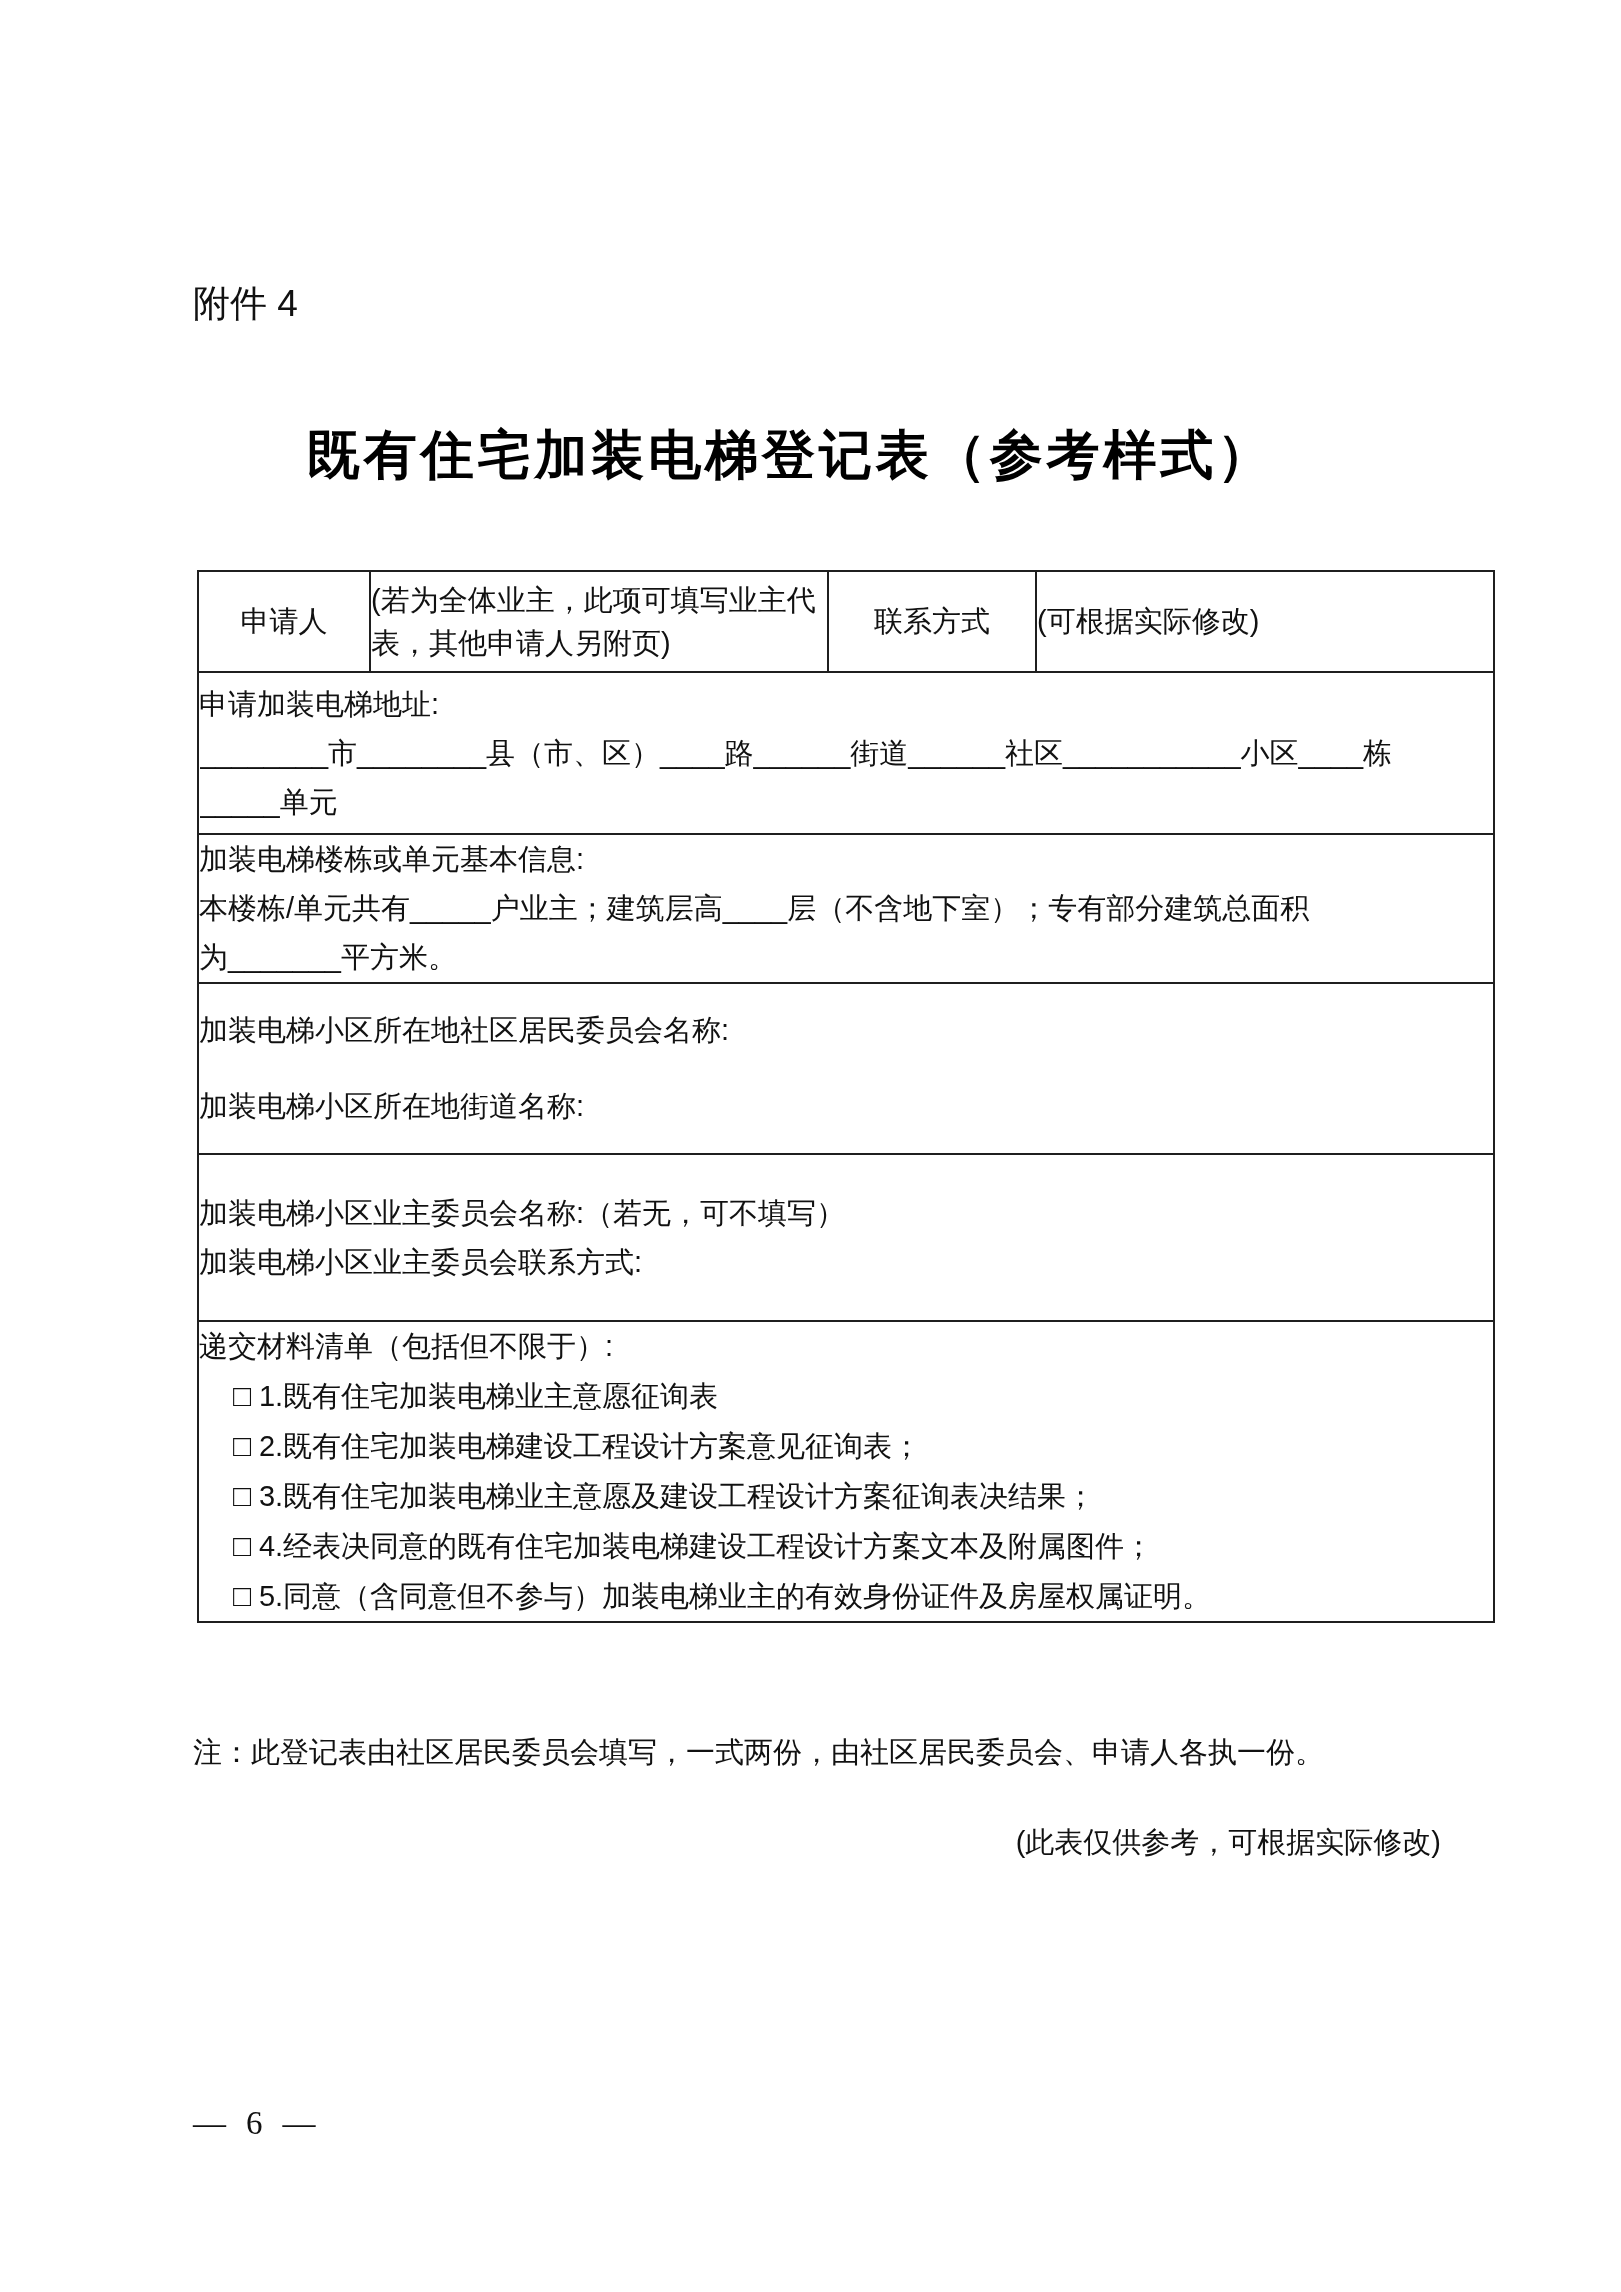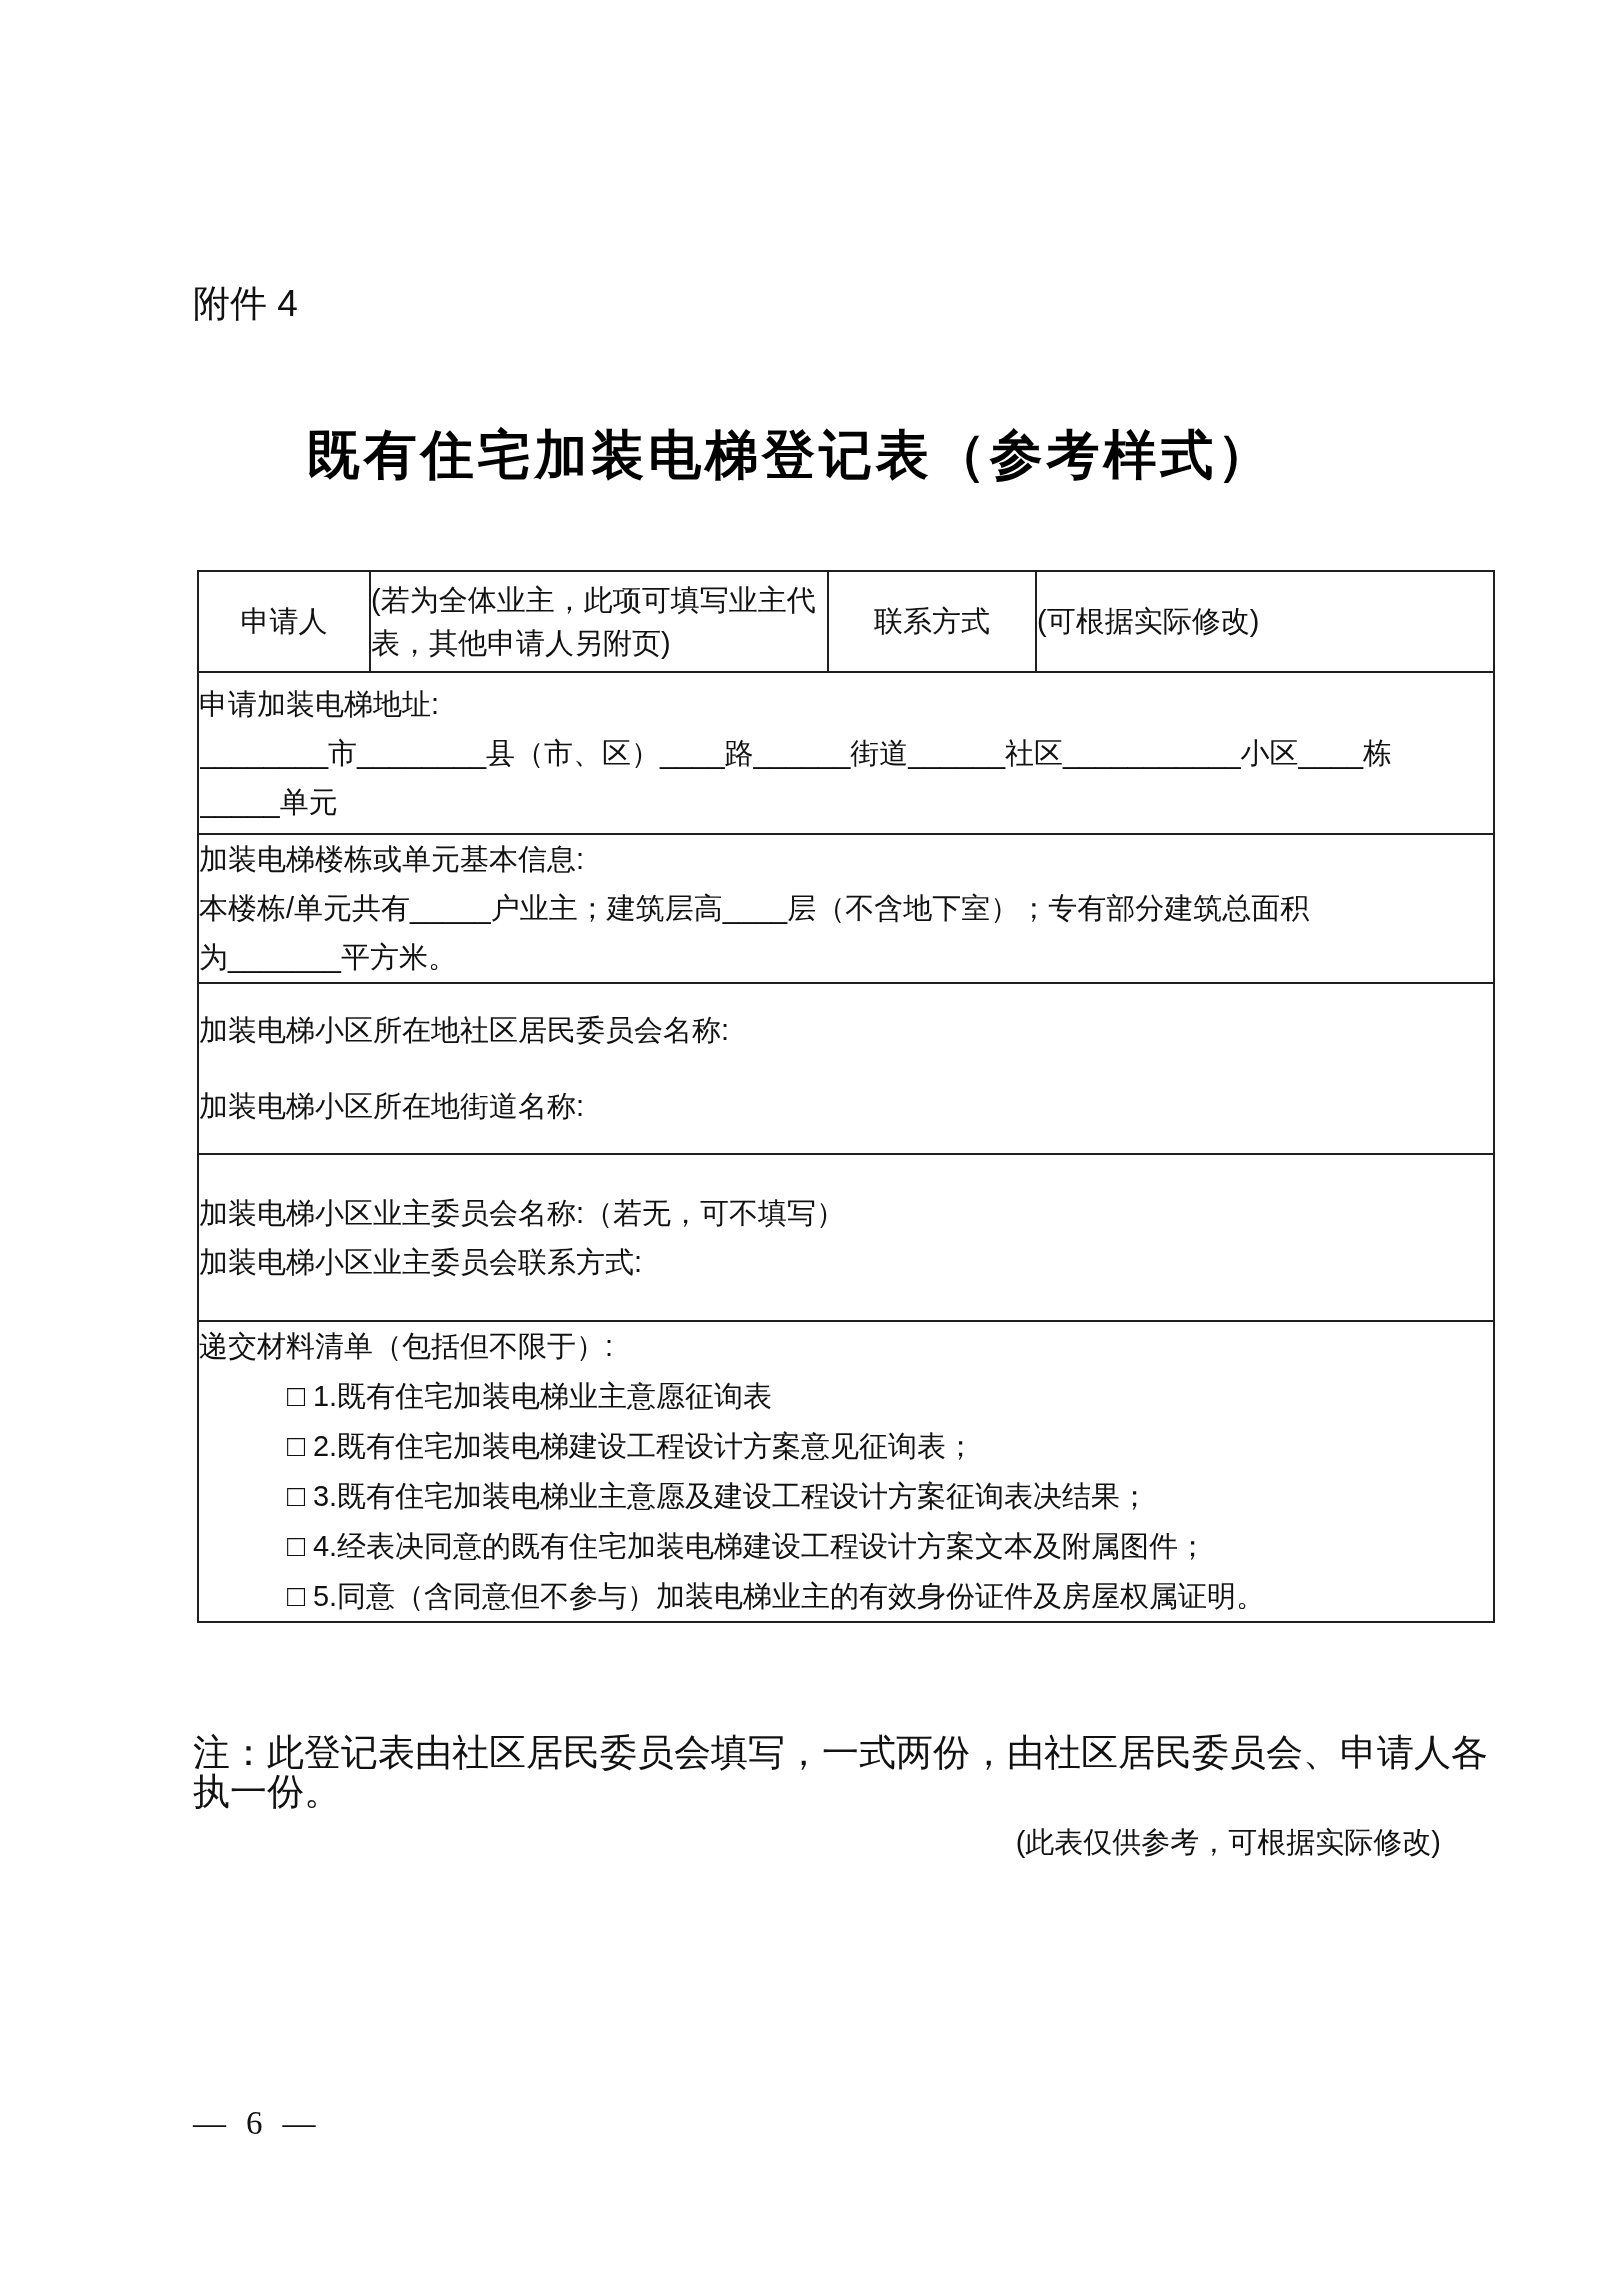--- a/index.html
+++ b/index.html
@@ -51,30 +51,30 @@
   }
   td.center { text-align: center; }
   td.hint-cell { padding: 0 11.8px; line-height: 43px; }
   td.block-cell { vertical-align: top; padding: 9.8px 13.7px 0 13.7px; line-height: 49px; }
   .row2-cell { padding-top: 9.8px; border-radius: 11px; }
   .row3-cell { padding-top: 11.8px; line-height: 51px; }
   .row4-cell { padding-top: 25.5px; line-height: 51px; }
   .row4-gap { margin-top: 27.4px; }
   .row5-cell { padding-top: 29px; line-height: 51px; }
   .row6-cell { padding-top: 7.8px; line-height: 46px; }
-  .check-item { margin-left: 88px; }
+  .check-item { margin-left: 34px; }
   .checkbox { font-size: 30px; margin-right: 7.8px; }
   .reg-left { padding-left: 13.7px; }
   .reg-right { padding-left: 11.8px; white-space: pre; }
   .footnote {
     position: absolute;
     left: 193px;
     top: 1733px;
     width: 1304px;
-    font-size: 37px;
+    font-size: 29px;
     line-height: 39px;
     color: #111;
   }
   .reference-note {
     position: absolute;
     right: 180px;
     top: 1823px;
     font-size: 29px;
     color: #111;
   }

